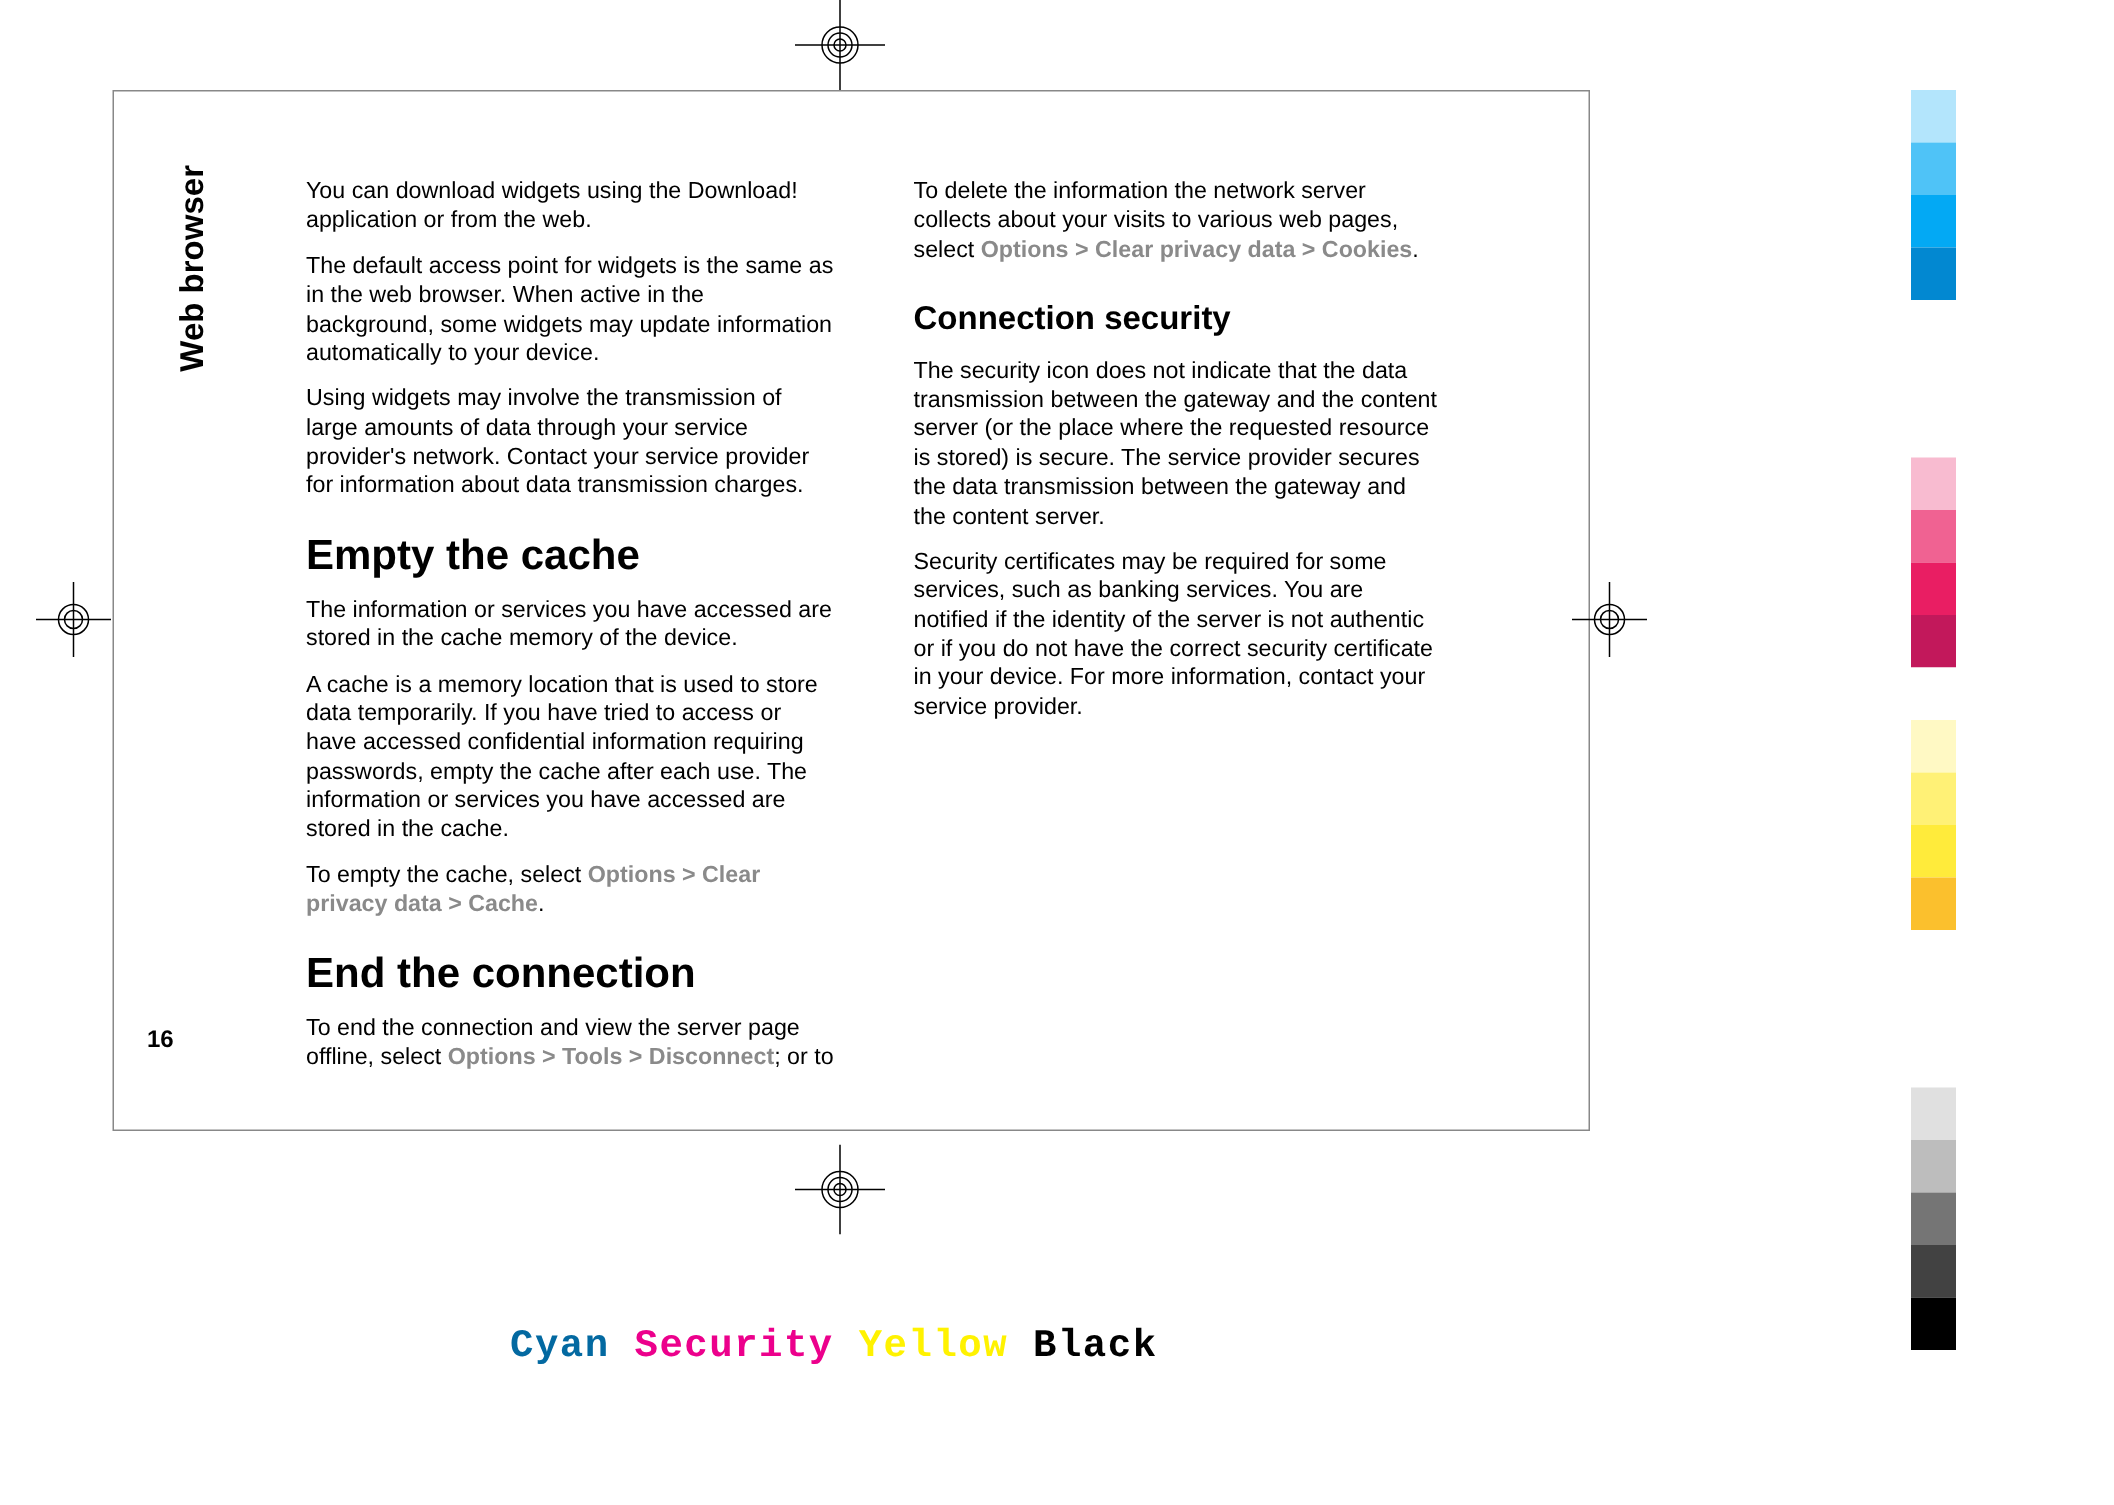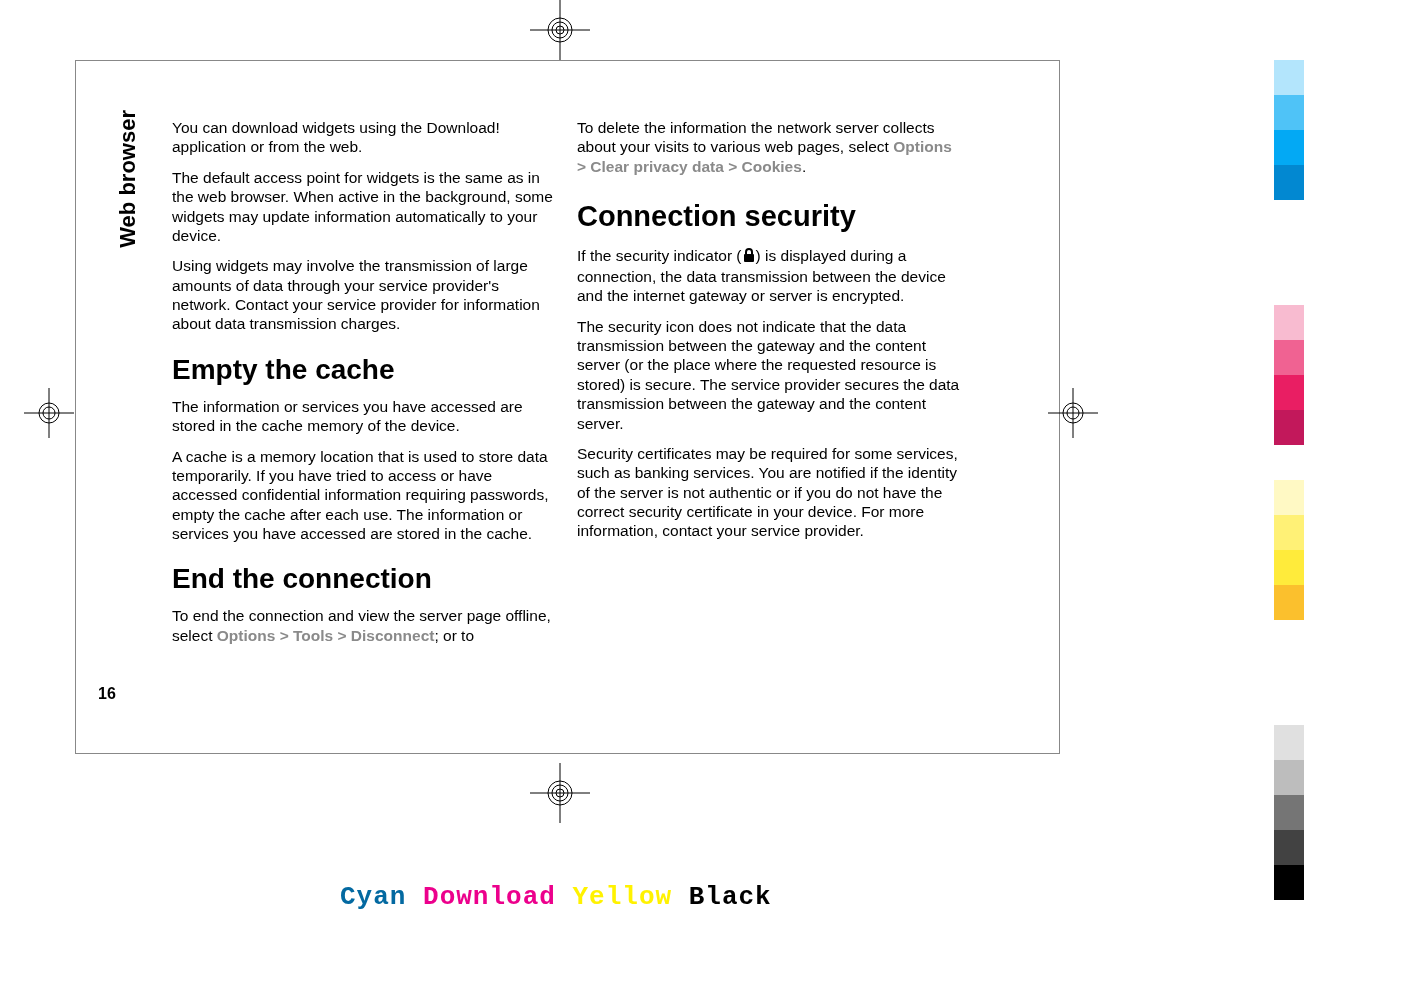--- a/index.html
+++ b/index.html
@@ -42,31 +42,32 @@
       top: 118px;
       width: 790px;
       display: flex;
       gap: 20px;
     }
     .column {
       width: 385px;
       font-size: 15.5px;
       line-height: 1.25;
       color: #000;
+      margin-left: 32px;
     }
     .column p { margin-bottom: 11px; }
     h2 {
       font-size: 28px;
       font-weight: bold;
       margin-top: 18px;
       margin-bottom: 10px;
       color: #000;
     }
     h1.section-title {
-      font-size: 29px;
+      font-size: 22px;
       font-weight: bold;
       margin-top: 22px;
       margin-bottom: 12px;
       color: #000;
     }
     .menu-path {
       color: #8a8a8a;
       font-weight: bold;
     }
     .reg-mark-top {
@@ -126,37 +127,34 @@
 <div class="page-number">16</div>
 
 <div class="content-area">
   <div class="column">
     <p>You can download widgets using the Download! application or from the web.</p>
     <p>The default access point for widgets is the same as in the web browser. When active in the background, some widgets may update information automatically to your device.</p>
     <p>Using widgets may involve the transmission of large amounts of data through your service provider's network. Contact your service provider for information about data transmission charges.</p>
     <h2>Empty the cache</h2>
     <p>The information or services you have accessed are stored in the cache memory of the device.</p>
     <p>A cache is a memory location that is used to store data temporarily. If you have tried to access or have accessed confidential information requiring passwords, empty the cache after each use. The information or services you have accessed are stored in the cache.</p>
+    <p>
+      <span>To empty the cache, select </span><span class="menu-path">Options &gt; Clear privacy data &gt; Cache</span><span>.</span>
+    </p>
     <h2>End the connection</h2>
     <p>
       <span>To end the connection and view the server page offline, select </span><span class="menu-path">Options &gt; Tools &gt; Disconnect</span><span>; or to</span>
     </p>
   </div>
 
   <div class="column">
     <p>
       <span>To delete the information the network server collects about your visits to various web pages, select </span><span class="menu-path">Options &gt; Clear privacy data &gt; Cookies</span><span>.</span>
     </p>
     <h1 class="section-title">Connection security</h1>
-    <p>
-      <span>If the security indicator (</span><span class="lock-icon"><svg width="14" height="15" viewBox="0 0 14 15">
-            <rect x="2" y="6" width="10" height="8" rx="1" fill="#000"></rect>
-            <path d="M4 6 V4 a3 3 0 0 1 6 0 V6" fill="none" stroke="#000" stroke-width="2"></path>
-          </svg></span><span>) is displayed during a connection, the data transmission between the device and the internet gateway or server is encrypted.</span>
-    </p>
     <p>The security icon does not indicate that the data transmission between the gateway and the content server (or the place where the requested resource is stored) is secure. The service provider secures the data transmission between the gateway and the content server.</p>
     <p>Security certificates may be required for some services, such as banking services. You are notified if the identity of the server is not authentic or if you do not have the correct security certificate in your device. For more information, contact your service provider.</p>
   </div>
 </div>
 
 <div class="reg-mark-top">
   <svg width="60" height="60" viewBox="0 0 60 60">
     <line x1="30" y1="0" x2="30" y2="60" stroke="#000" stroke-width="1"></line>
     <line x1="0" y1="30" x2="60" y2="30" stroke="#000" stroke-width="1"></line>
     <circle cx="30" cy="30" r="12" fill="none" stroke="#000" stroke-width="1"></circle>
@@ -184,21 +182,21 @@
 <div class="reg-mark-right">
   <svg width="50" height="50" viewBox="0 0 50 50">
     <line x1="25" y1="0" x2="25" y2="50" stroke="#000" stroke-width="1"></line>
     <line x1="0" y1="25" x2="50" y2="25" stroke="#000" stroke-width="1"></line>
     <circle cx="25" cy="25" r="10" fill="none" stroke="#000" stroke-width="1"></circle>
     <circle cx="25" cy="25" r="6" fill="none" stroke="#000" stroke-width="1"></circle>
   </svg>
 </div>
 
 <div class="color-labels">
-  <span class="cyan">Cyan</span><span> </span><span class="magenta">Download</span><span> </span><span><span class="yellow-fill">Yellow</span></span><span> </span><span class="black">Black</span>
+  <span class="cyan">Cyan</span><span> </span><span class="magenta">Security</span><span> </span><span><span class="yellow-fill">Yellow</span></span><span> </span><span class="black">Black</span>
 </div>
 
 <div class="color-bars" id="color-bars-container">
     <div class="color-bar" style="background: rgb(179, 229, 252);"></div>
     <div class="color-bar" style="background: rgb(79, 195, 247);"></div>
     <div class="color-bar" style="background: rgb(3, 169, 244);"></div>
     <div class="color-bar" style="background: rgb(2, 136, 209);"></div>
     <div class="color-bar" style="background: rgb(255, 255, 255);"></div>
     <div class="color-bar" style="background: rgb(255, 255, 255);"></div>
     <div class="color-bar" style="background: rgb(255, 255, 255);"></div>

